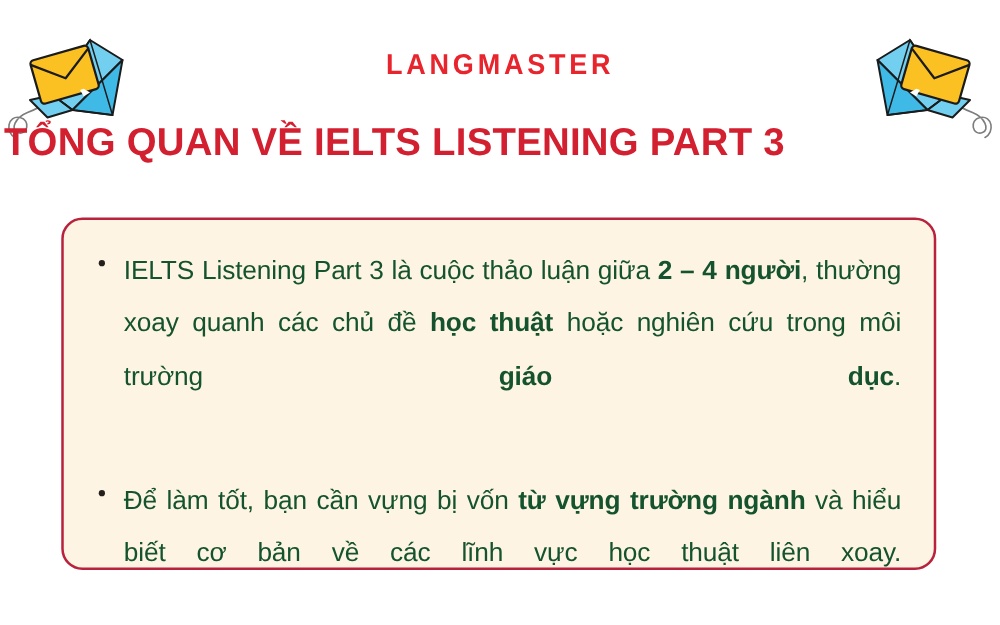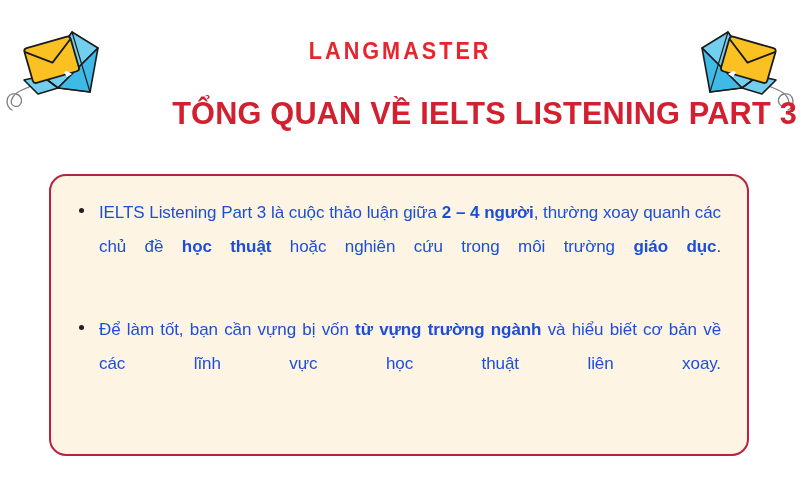--- a/index.html
+++ b/index.html
@@ -47,21 +47,21 @@
     color: #e8242c;
     transform: scaleX(0.94);
   }
 
   
   .title-wrap {
     position: absolute;
     top: 84px;
     left: 0;
     width: 800px;
-    text-align: right;
+    text-align: left;
   }
   .title {
     display: inline-block;
     font-family: "Liberation Sans", sans-serif;
     font-weight: 700;
     font-size: 31px;
     letter-spacing: 0.2px;
     color: #d32030;
     white-space: nowrap;
     transform: scaleX(0.99);
@@ -96,23 +96,23 @@
     top: 12px;
     width: 5px;
     height: 5px;
     background: #231f1c;
     border-radius: 50%;
   }
 
   .bullet-text {
     display: block;
     font-family: "Liberation Sans", sans-serif;
-    font-size: 17px;
+    font-size: 21px;
     line-height: 2.02;
-    color: #1d4ed8;
+    color: #14532d;
     text-align: justify;
     text-justify: inter-word;
     letter-spacing: -0.1px;
   }
   .bullet-text b { font-weight: 700; }
 
   
   .bullet-text::after {
     content: "";
     display: inline-block;

